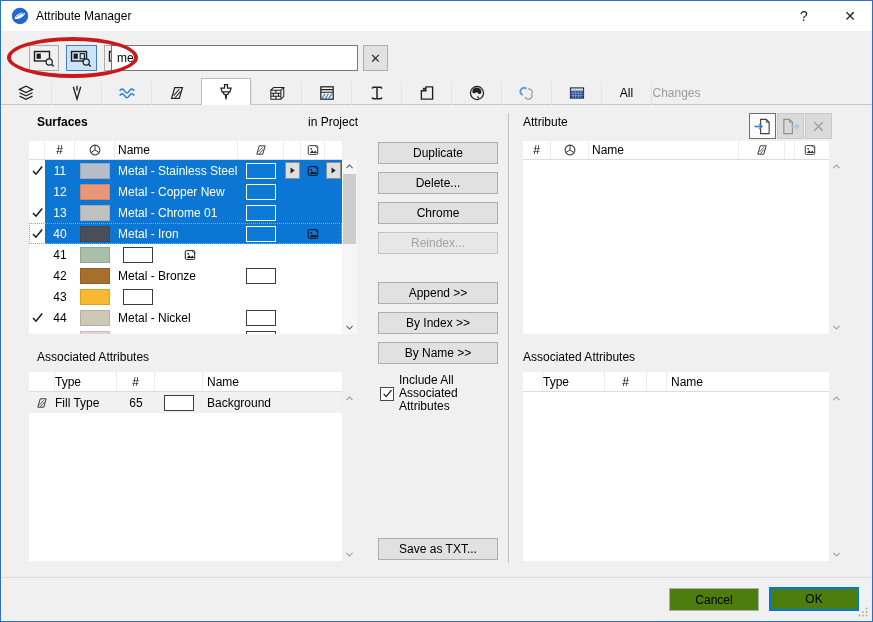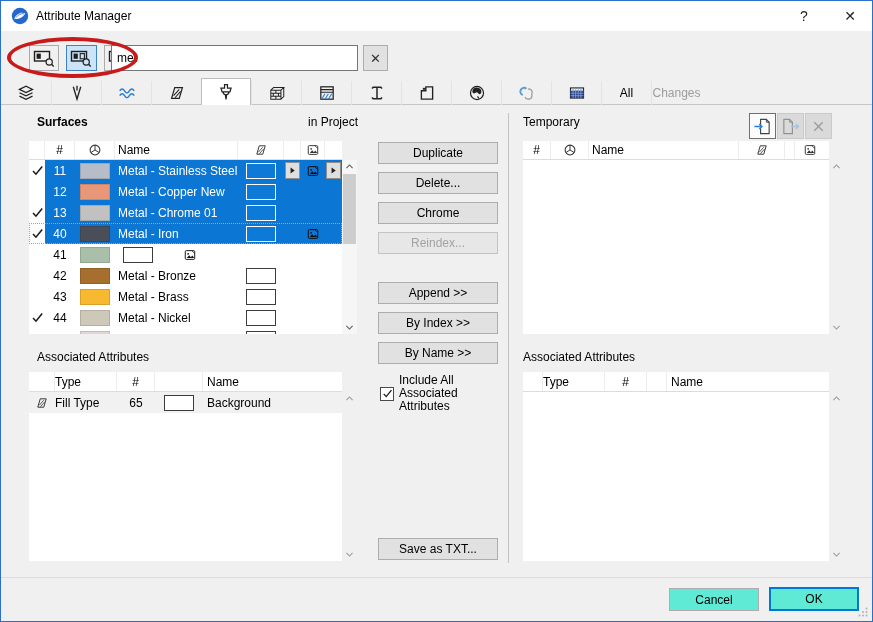--- a/index.html
+++ b/index.html
@@ -99,21 +99,21 @@
   
   .iobtn{ position:absolute; top:112px; width:27px; height:26px; display:flex; align-items:center; justify-content:center; }
   .iobtn svg{ width:19px; height:19px; }
   .iobtn.en{ background:#fbfbfb; border:1px solid #6f6f6f; }
   .iobtn.ds{ background:#dadada; border:1px solid #cacaca; color:#9a9a9a; }
 
   .vsep{ position:absolute; left:507px; top:112px; width:1px; height:450px; background:#c2c2c2; }
   .footer-sep{ position:absolute; left:0; top:576px; width:873px; height:1px; background:#dcdcdc; }
 
   .foot-btn{ position:absolute; display:flex; align-items:center; justify-content:center; font-size:12px;
-             background:#5eead4; border:1px solid #adadad; }
+             background:#4d7c0f; border:1px solid #adadad; }
   .cancel{ left:668px; top:587px; width:90px; height:23px; }
   .ok{ left:768px; top:586px; width:90px; height:24px; border:2px solid #0078d7; }
   .grip{ position:absolute; right:4px; bottom:4px; width:10px; height:10px; color:#b0b0b0; }
 </style>
 </head>
 <body>
 
 <svg width="0" height="0" style="position:absolute" aria-hidden="true">
 <defs>
   <symbol id="i-check" viewBox="0 0 16 16">
@@ -470,21 +470,20 @@
         <div class="c b1"></div>
         <div class="c txc"></div>
         <div class="c b2"></div>
       </div>
       <div class="srow">
         <div class="c chk"></div>
         <div class="c idx">43</div>
         <div class="c swc">
           <div class="sw" style="background:#f8b830"></div>
         </div>
-        <div class="c nm">Metal - Brass</div>
         <div class="c flc">
           <div class="fb"></div>
         </div>
         <div class="c b1"></div>
         <div class="c txc"></div>
         <div class="c b2"></div>
       </div>
       <div class="srow">
         <div class="c chk">
           <svg class="ic ck">
@@ -580,21 +579,21 @@
         <svg>
           <use href="#i-check"></use>
         </svg>
       </div>
     <div class="chklbl">Include All Associated Attributes</div>
   </div>
   <div class="pbtn" style="top:537px">Save as TXT...</div>
 
   <div class="vsep"></div>
 
-  <span class="plabel" style="left:522px;top:114px;font-weight:normal">Temporary</span>
+  <span class="plabel" style="left:522px;top:114px;font-weight:normal">Attribute</span>
   <div class="iobtn en" style="left:748px">
       <svg>
         <use href="#i-import"></use>
       </svg>
     </div>
   <div class="iobtn ds" style="left:776px">
       <svg>
         <use href="#i-export"></use>
       </svg>
     </div>

